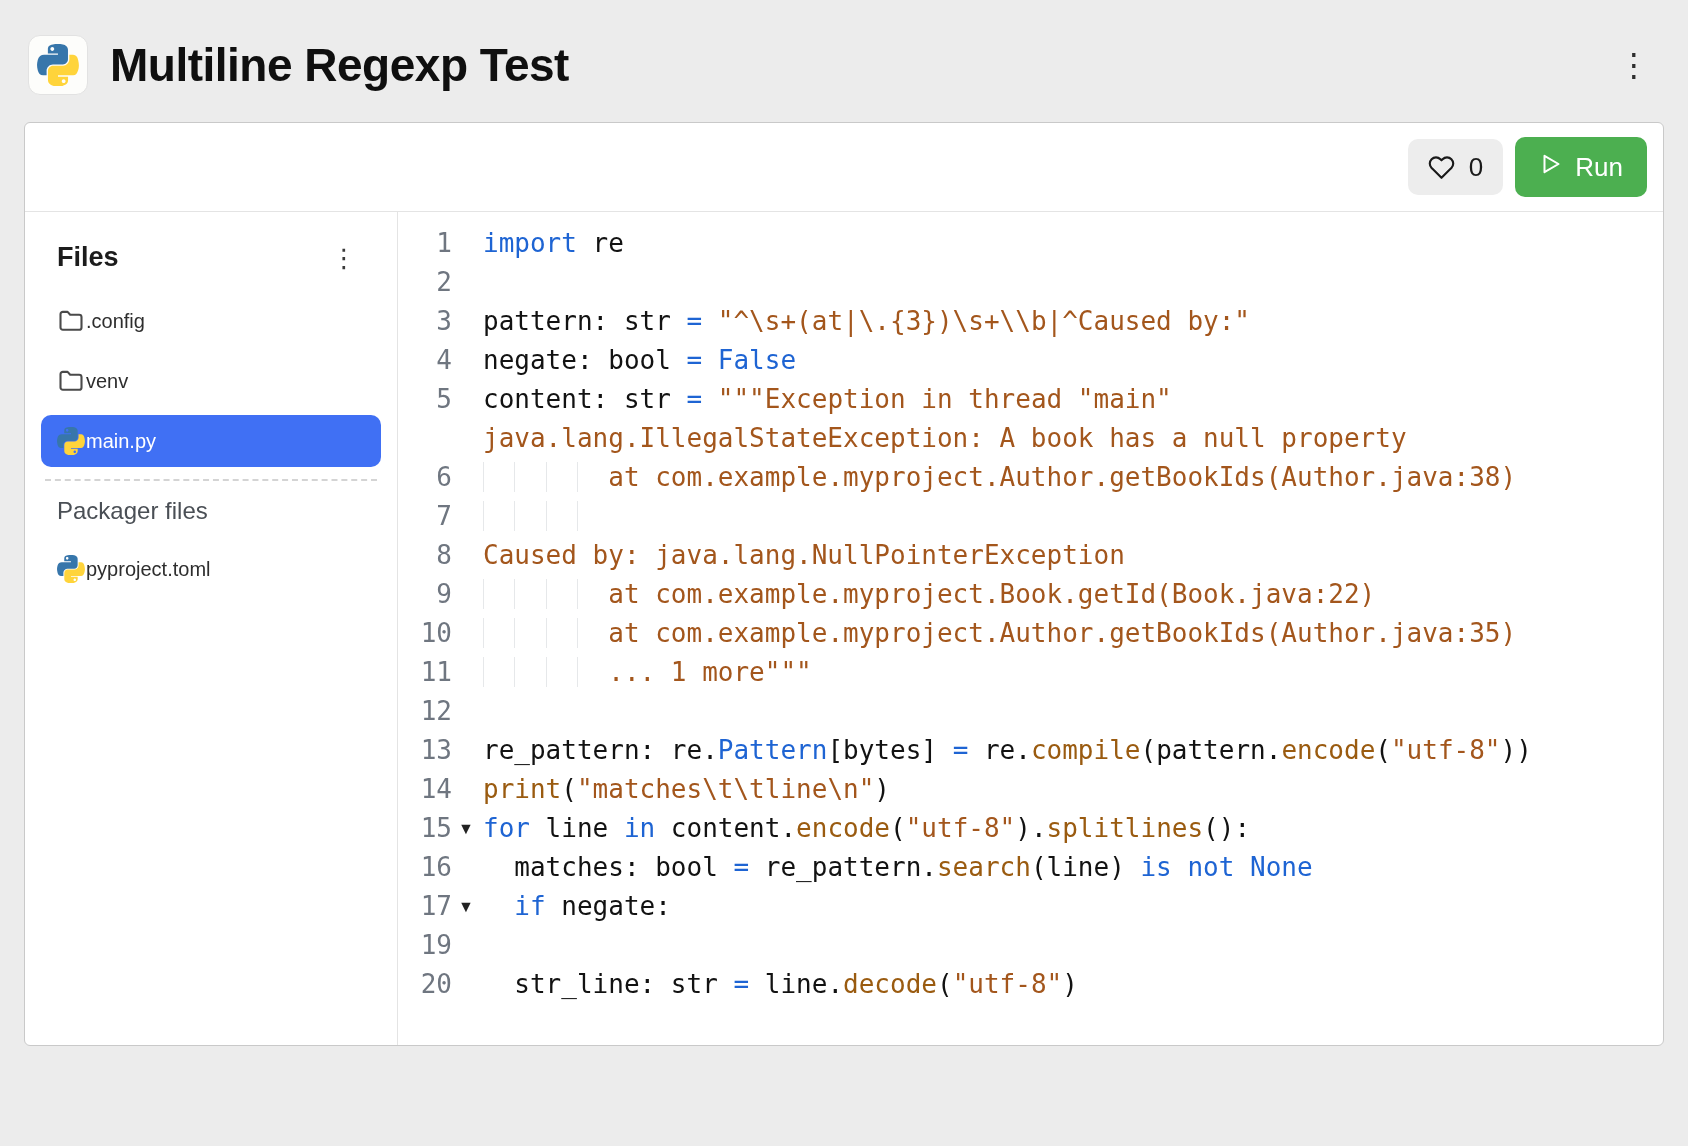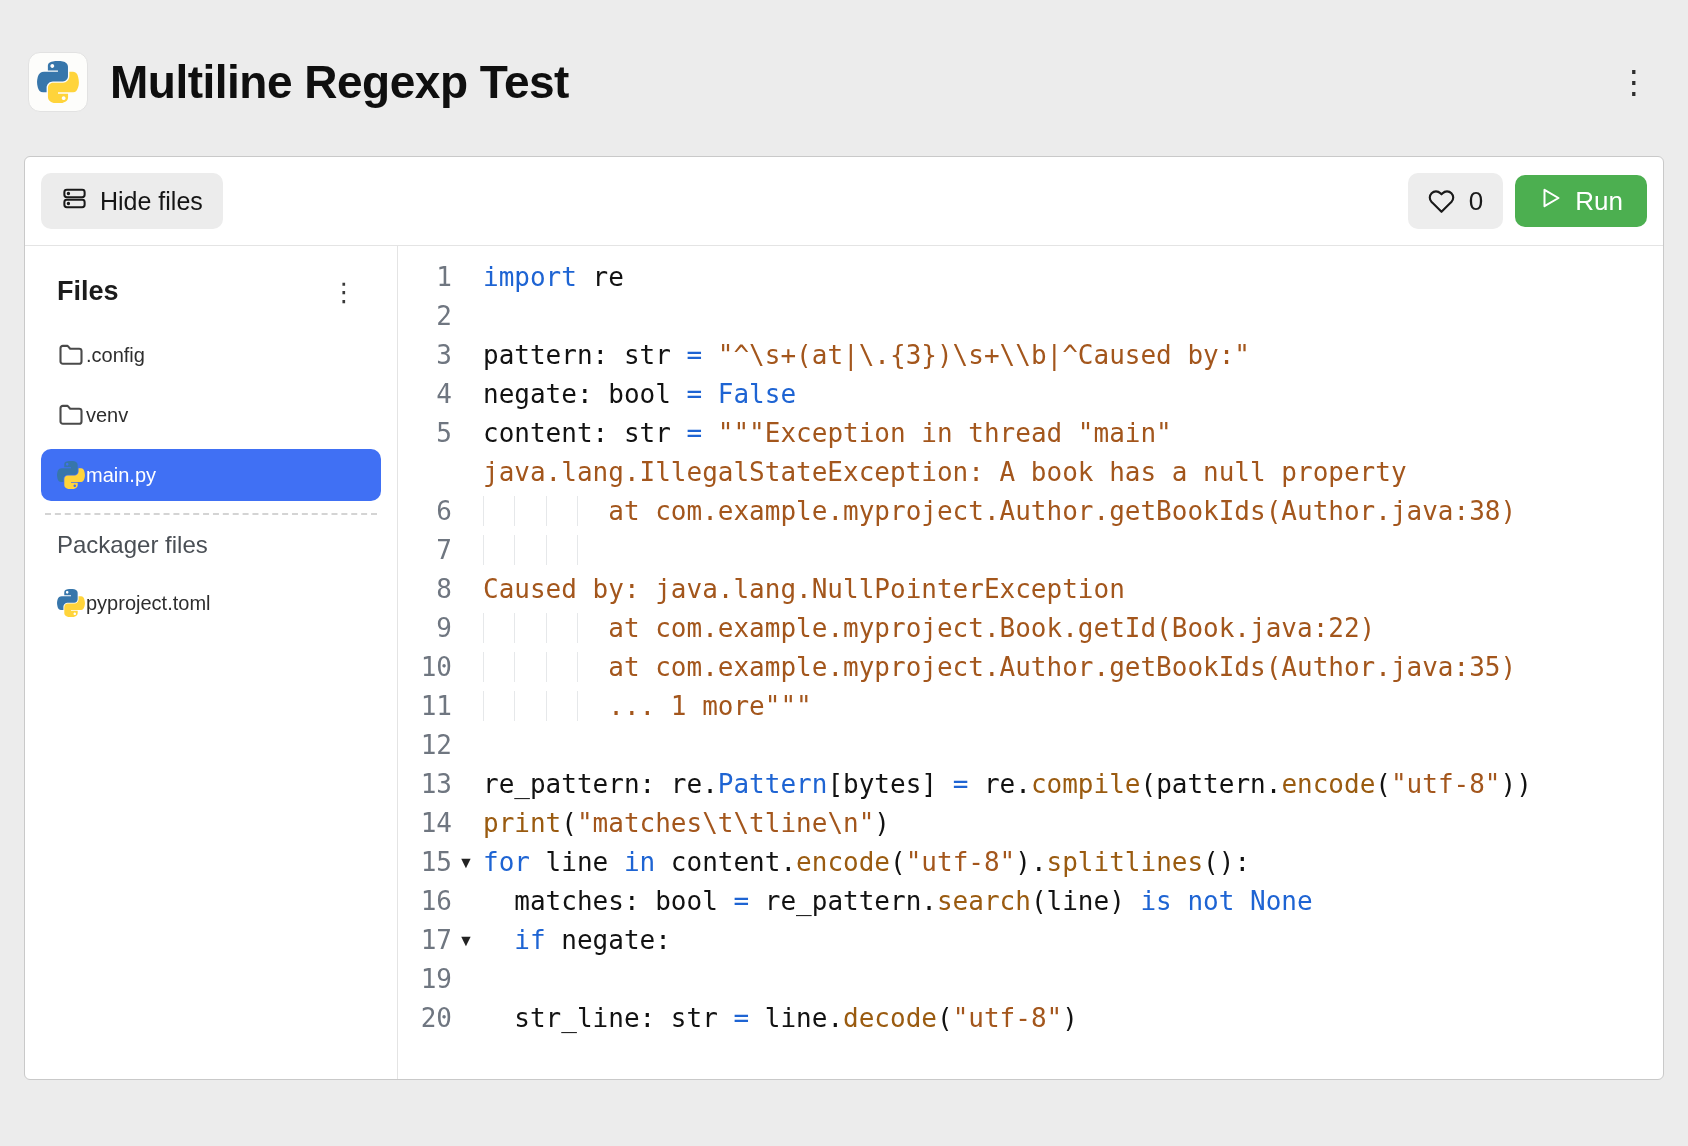--- a/index.html
+++ b/index.html
@@ -5,41 +5,41 @@
   :root{
     --accent:#4070f4; --green:#4caf50; --kw:#1e64d3; --str:#a3561c; --fn:#9a5b10; --lnum:#6f7680;
     --ui-font:"Liberation Sans","DejaVu Sans",sans-serif;
     --mono:"DejaVu Sans Mono",monospace;
   }
   *{box-sizing:border-box;margin:0;padding:0;}
   html,body{width:1688px;height:1146px;overflow:hidden;}
   body{background:#ececec;font-family:var(--ui-font);color:#111;}
 
   
-  .app-header{display:flex;align-items:center;padding:26px 28px 18px 28px;height:156px;}
+  .app-header{display:flex;align-items:center;padding:26px 28px 18px 28px;height:122px;}
   .logo-tile{width:60px;height:60px;background:#fdfdfb;border-radius:12px;border:1px solid #e2e2e2;
     display:flex;align-items:center;justify-content:center;flex:0 0 auto;}
   .logo-tile svg{width:42px;height:42px;}
   .page-title{font-size:46px;font-weight:700;letter-spacing:-.5px;margin-left:22px;color:#0f0f0f;}
   .kebab{margin-left:auto;font-size:32px;color:#2d2d2d;line-height:1;padding:4px 10px;cursor:pointer;user-select:none;}
   .kebab.sm{font-size:26px;color:#3a3a3a;padding:2px 8px;}
 
   
   .panel{margin:0 24px;height:924px;background:#fff;border:1.5px solid #c9c9c9;border-radius:6px;
     display:flex;flex-direction:column;overflow:hidden;}
 
   .toolbar{height:89px;flex:0 0 auto;display:flex;align-items:center;padding:0 16px;border-bottom:1px solid #e4e4e4;gap:12px;}
   .btn{display:flex;align-items:center;gap:12px;border:none;cursor:pointer;font-family:var(--ui-font);}
   .hide-files-btn{background:#ececec;border-radius:10px;height:56px;padding:0 20px;font-size:25px;color:#151515;}
   .hide-files-btn svg{width:27px;height:27px;}
   .toolbar-spacer{flex:1;}
   .likes-pill{display:flex;align-items:center;gap:14px;background:#ededed;border-radius:10px;height:56px;padding:0 20px;
     font-size:26px;color:#1a1a1a;cursor:pointer;}
   .likes-pill svg{width:27px;height:27px;display:block;}
-  .run-btn{background:var(--green);color:#fff;border-radius:10px;height:52px;padding:0 24px;font-size:26px;font-weight:500;}
+  .run-btn{background:var(--green);color:#fff;border-radius:10px;height:60px;padding:0 24px;font-size:26px;font-weight:500;}
   .run-btn svg{width:24px;height:24px;}
 
   .panel-body{flex:1;display:flex;min-height:0;}
 
   
   .sidebar{width:372px;flex:0 0 auto;padding:24px 16px 0 16px;overflow:hidden;}
   .files-head{display:flex;align-items:center;justify-content:space-between;padding:6px 16px 4px 16px;margin-bottom:18px;}
   .files-head .head-label{font-size:27px;font-weight:700;color:#1c1c1c;}
   .file-row{display:flex;align-items:center;gap:1px;height:52px;padding:0 16px;border-radius:10px;margin-bottom:8px;
     font-size:20px;color:#2e2e2e;cursor:pointer;}
@@ -87,31 +87,20 @@
         <use href="#py-logo"></use>
       </svg>
   </div>
   <h1 class="page-title">Multiline Regexp Test</h1>
   <div class="kebab">⋮</div>
 </header>
 
 <div class="panel">
 
   <div class="toolbar">
-    <button class="btn hide-files-btn">
-      <span>
-        <svg viewBox="0 0 24 24" fill="none" stroke="#1a1a1a" stroke-width="1.8">
-          <rect x="3" y="4.3" width="18" height="6.6" rx="2.2"></rect>
-          <rect x="3" y="13.1" width="18" height="6.6" rx="2.2"></rect>
-          <circle cx="6.6" cy="7.6" r="0.6" fill="#1a1a1a"></circle>
-          <circle cx="6.6" cy="16.4" r="0.6" fill="#1a1a1a"></circle>
-        </svg>
-      </span>
-      <span>Hide files</span>
-    </button>
 
     <div class="toolbar-spacer"></div>
 
     <div class="likes-pill">
       <span>
         <svg viewBox="0 0 24 24" fill="none" stroke="#1a1a1a" stroke-width="1.9" stroke-linejoin="round" stroke-linecap="round">
           <path d="M20.8 4.6a5.5 5.5 0 0 0-7.8 0L12 5.6l-1-1a5.5 5.5 0 0 0-7.8 7.8l1 1L12 21.2l7.8-7.8 1-1a5.5 5.5 0 0 0 0-7.8z"></path>
         </svg>
       </span>
       <span>0</span>

